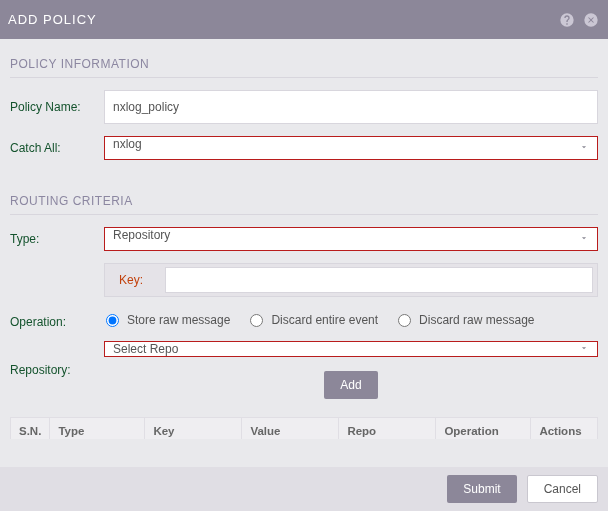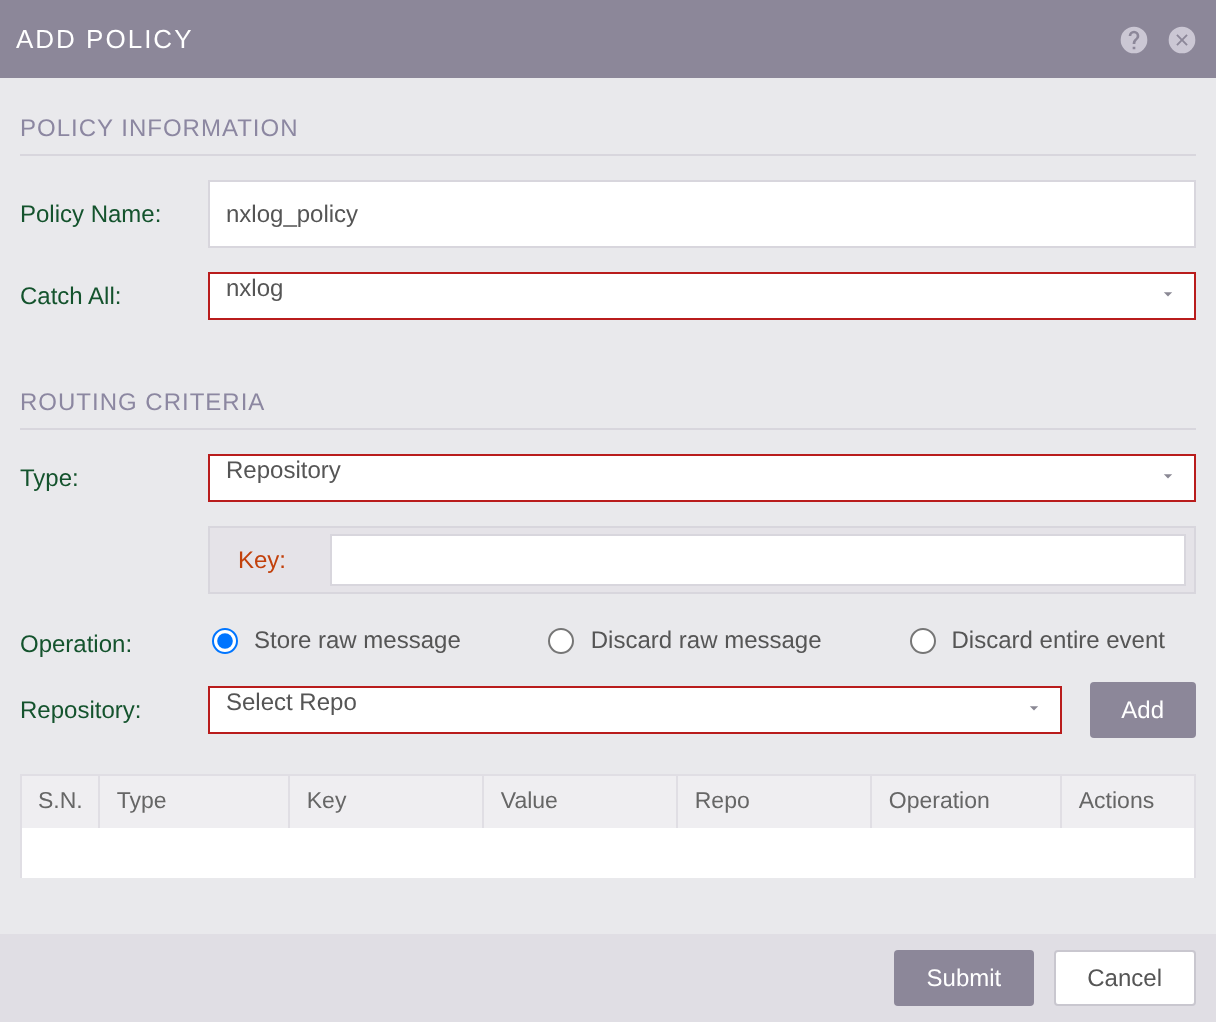--- a/index.html
+++ b/index.html
@@ -14,31 +14,31 @@
   .row { display: flex; align-items: center; margin-bottom: 12px; }
   .row .label { width: 94px; font-size: 12px; color: #14532d; }
   .row .control { flex: 1; }
   input[type=text].tf { width: 100%; height: 28px; border: 1px solid #d8d6dd; background: #fff; font-size: 12px; color: #555; padding: 16px 8px; outline: none; }
   .select { position: relative; width: 100%; height: 24px; border: 1px solid #b91c1c; background: #fff; font-size: 12px; color: #555; padding: 0 8px; display: flex; align-items: flex-start; cursor: pointer; }
   .select .chev { position: absolute; right: 8px; top: 50%; transform: translateY(-50%); }
   .select .chev svg { width: 10px; height: 10px; fill: #8a8894; }
   .keybar { display: flex; align-items: center; background: #e5e3e8; border: 1px solid #d8d6dd; height: 34px; }
   .keybar .klabel { width: 60px; text-align: left; padding-left: 14px; font-size: 12px; color: #c2410c; }
   .keybar input { flex: 1; height: 26px; margin: 0 4px 0 0; border: 1px solid #d8d6dd; background: #fff; font-size: 12px; color: #555; padding: 0 8px; outline: none; }
-  .radios { display: flex; align-items: center; gap: 44px; padding: 4px 0 2px 2px; }
+  .radios { display: flex; align-items: center; gap: 20px; padding: 4px 0 2px 2px; }
   .radio { display: flex; align-items: center; font-size: 12px; color: #555; cursor: pointer; }
   .radio input { margin-right: 8px; }
-  .repo-row { display: flex; align-items: center; gap: 14px; }
+  .repo-row { display: flex; align-items: center; gap: 14px; flex-direction: column; }
   .repo-row .select { flex: 1; }
   .btn { height: 28px; border: none; border-radius: 2px; font-size: 12px; cursor: pointer; display: inline-flex; align-items: center; justify-content: center; padding: 4px 16px; }
   .btn-grey { background: #8c8799; color: #fff; }
   .btn-outline { background: #fff; color: #555; border: 1px solid #c9c7cf; }
   .table-wrap { margin-top: 18px; border: 1px solid #e0dee4; background: #fff; height: 150px; overflow: hidden; }
   table { width: 100%; border-collapse: collapse; }
-  thead th { background: #efeef1; font-size: 11.5px; color: #666; font-weight: 400; text-align: left; padding: 7px 8px; border-right: 1px solid #e0dee4; }
+  thead th { background: #efeef1; font-size: 11.5px; color: #666; font-weight: 700; text-align: left; padding: 7px 8px; border-right: 1px solid #e0dee4; }
   thead th:last-child { border-right: none; }
   .footer { height: 44px; background: #e0dee4; display: flex; align-items: center; justify-content: flex-end; padding: 0 10px; gap: 10px; margin-top: 28px; }
   .gap { height: 18px; }
 </style>
 </head>
 <body>
 
 <div class="dialog">
 
   <div class="titlebar">
@@ -107,25 +107,25 @@
     <div class="row" style="margin-top:2px;align-items:flex-end;">
       <div class="label">Operation:</div>
       <div class="control">
         <div class="radios">
           <label class="radio">
             <input type="radio" name="op" checked="" style="">
             <span>Store raw message</span>
           </label>
           <label class="radio">
             <input type="radio" name="op" style="">
-            <span>Discard raw message</span>
+            <span>Discard entire event</span>
           </label>
           <label class="radio">
             <input type="radio" name="op" style="">
-            <span>Discard entire event</span>
+            <span>Discard raw message</span>
           </label>
         </div>
       </div>
     </div>
 
     <div class="row">
       <div class="label">Repository:</div>
       <div class="control repo-row">
         <div class="select">
           <span>Select Repo</span>

